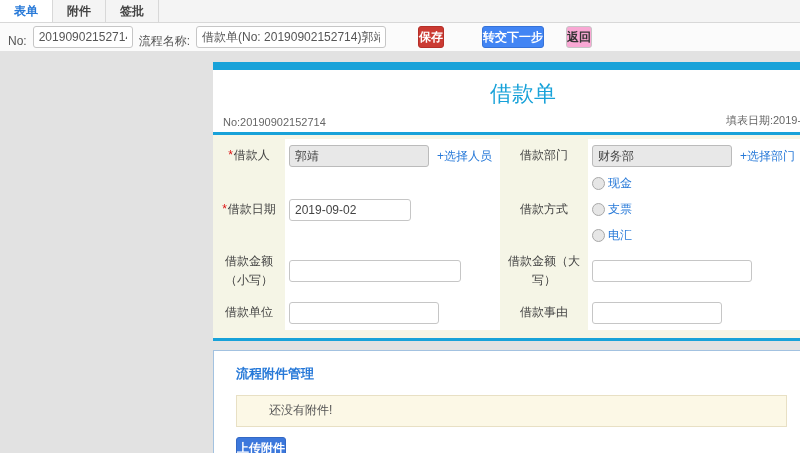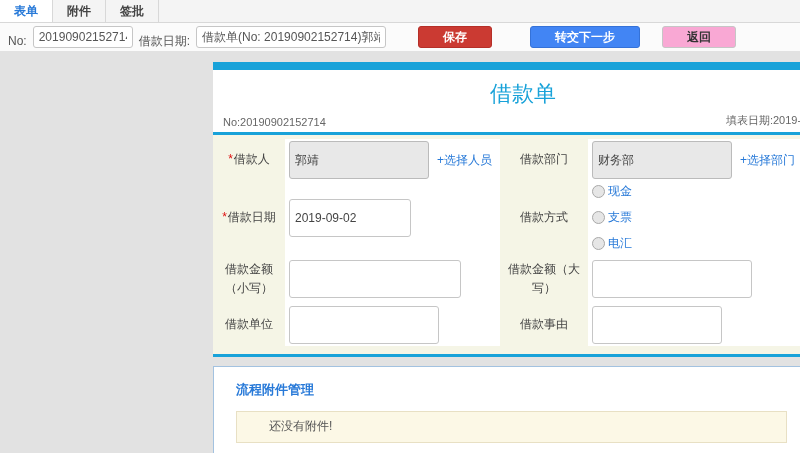--- a/index.html
+++ b/index.html
@@ -28,21 +28,21 @@
   .toolbar label{color:#555;margin-top:8px;}
   .tb-input{
     height:20px;border:1px solid #c6c6c6;border-radius:3px;background:#fff;
     font-family:inherit;font-size:12px;color:#555;padding:0 5px;
   }
   .tb-input.no{width:88px;}
   .tb-input.flowname{width:178px;}
   .btn{
     height:22px;border:1px solid transparent;border-radius:3px;
     font-family:inherit;font-size:12px;font-weight:bold;color:#fff;
-    padding:0 24px;cursor:pointer;
+    padding:0 0;cursor:pointer;
   }
   .btn.save{background:#cb3a32;border-color:#b52f28;margin-left:26px;}
   .btn.next{background:#4285f4;border-color:#3572d8;margin-left:32px;}
   .btn.back{background:#f9a8d4;border-color:#c6c6c6;color:#333;font-weight:bold;margin-left:16px;}
   
   .page{position:absolute;top:51px;left:0;right:0;bottom:0;background:#e2e2e2;overflow:hidden;}
   .stack{margin-left:213px;width:620px;padding-top:11px;}
   .panel{background:#fff;}
   
   .form-panel{margin-bottom:9px;}
@@ -62,21 +62,21 @@
   }
   .cell{display:flex;align-items:center;min-height:30px;}
   .cell.lab{
     justify-content:center;text-align:center;color:#444;background:#f5f5e6;
     padding:2px 3px;line-height:1.6;
   }
   .cell.val{background:#ffffff;padding:2px 4px;gap:8px;}
   .req{color:#d11;margin-right:1px;}
   .f-input{
     height:20px;border:1px solid #c6c6c6;border-radius:3px;background:#fff;
-    font-family:inherit;font-size:12px;color:#444;padding:8px 5px;
+    font-family:inherit;font-size:12px;color:#444;padding:0 5px;
   }
   .f-input.ro{background:#e8e8e8;border-color:#bbb;width:128px;}
   .f-input.date{width:110px;}
   .f-input.w160{width:160px;}
   .f-input.w140{width:138px;}
   .f-input.w150{width:148px;}
   .f-input.w105{width:118px;}
   a.pick{color:#2779d8;text-decoration:none;cursor:pointer;}
   .radio-group{display:flex;align-items:center;gap:9px;flex-direction:column;}
   .radio{display:flex;align-items:center;gap:3px;cursor:pointer;}
@@ -111,21 +111,21 @@
       <span>附件</span>
     </div>
   <div class="tab">
       <span>签批</span>
     </div>
 </div>
 
 <div class="toolbar">
   <label>No:</label>
   <input class="tb-input no" value="20190902152714" style="">
-  <label>借款日期:</label>
+  <label>流程名称:</label>
   <input class="tb-input flowname" value="借款单(No: 20190902152714)郭靖" style="">
   <button class="btn save">保存</button>
   <button class="btn next">转交下一步</button>
   <button class="btn back">返回</button>
 </div>
 
 <div class="page">
   <div class="stack">
 
     <div class="panel form-panel">

